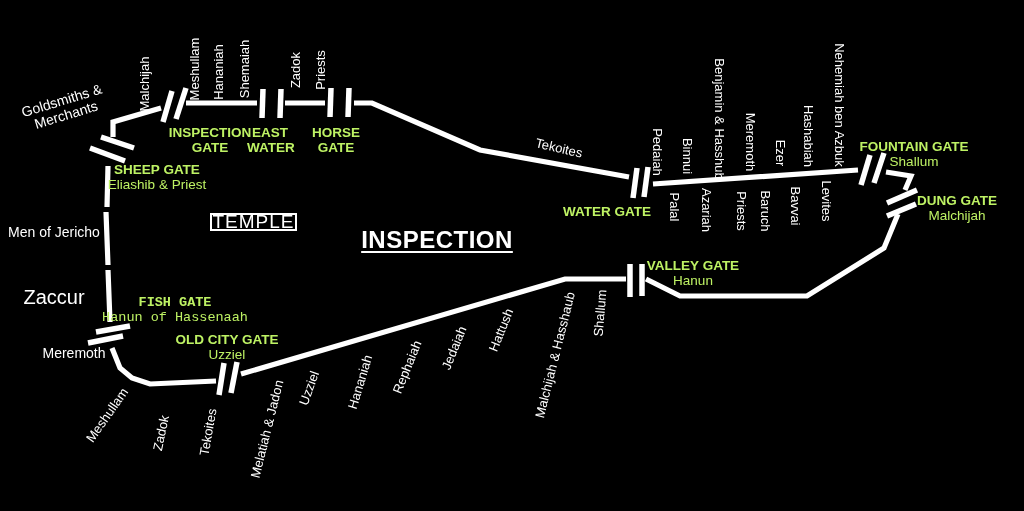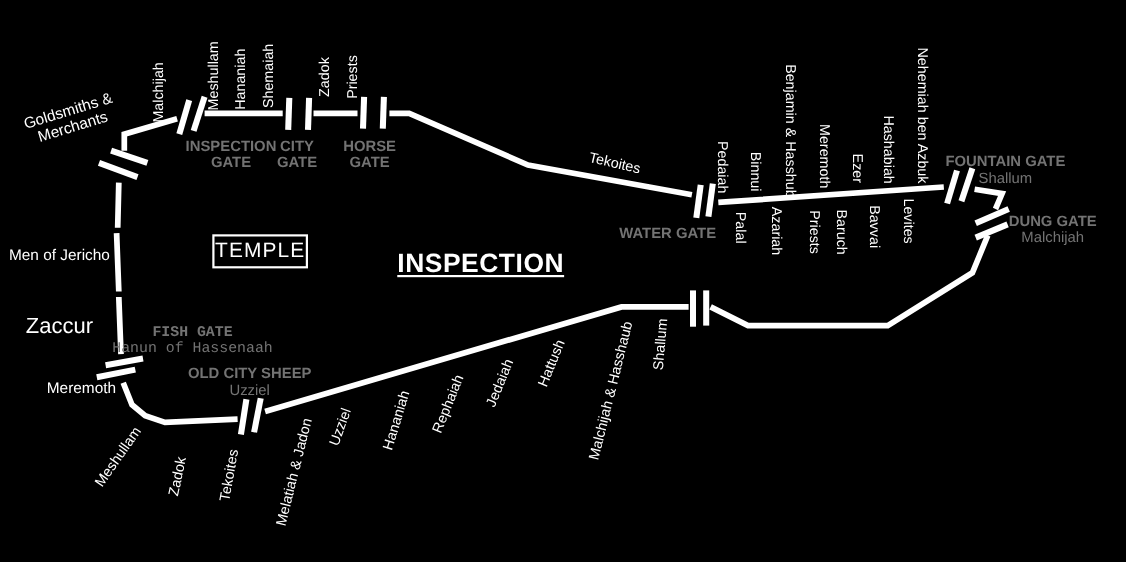--- a/index.html
+++ b/index.html
@@ -6,31 +6,31 @@
   #stage{
     position:relative;width:1024px;height:511px;background:#000;overflow:hidden;
     font-family:"Liberation Sans",sans-serif;color:#fff;
   }
   #wall-svg{position:absolute;left:0;top:0;width:1024px;height:511px;}
   .lbl{
     position:absolute;color:#fff;font-size:13px;line-height:15px;white-space:nowrap;
     transform:translate(-50%,-50%);
   }
   .gate{
-    position:absolute;text-align:center;transform:translateX(-50%);color:#737373;
+    position:absolute;text-align:center;transform:translateX(-50%);color:#bef264;
   }
   .gate .gname{font-weight:bold;font-size:13.5px;line-height:15px;}
   .gate .gsub{font-size:13.5px;line-height:15px;}
   .nowrap{white-space:nowrap;}
   .title-line{
     position:absolute;transform:translateX(-50%);font-size:24px;font-weight:bold;
     letter-spacing:.5px;text-decoration:underline;text-underline-offset:3px;white-space:nowrap;
   }
   #temple-box{
-    position:absolute;left:193px;top:213px;width:87px;height:31px;border:2px solid #fff;
+    position:absolute;left:210px;top:213px;width:87px;height:18px;border:2px solid #fff;
     box-sizing:border-box;display:flex;align-items:center;justify-content:center;
     font-size:19px;letter-spacing:1px;
   }
   .ctr{text-align:center;}
 </style>
 </head>
 <body>
 
 <div id="stage">
 
@@ -90,42 +90,50 @@
         <line x1="88" y1="343" x2="123" y2="336"></line>
     </g>
   </svg>
 
   <div class="title-line" style="left:437px;top:226px;">INSPECTION</div>
 
   <div id="temple-box">
     <span>TEMPLE</span>
   </div>
 
+  <div class="gate" style="left:157px;top:162px;">
+    <div class="gname nowrap">SHEEP GATE</div>
+    <div class="gsub nowrap">Eliashib &amp; Priest</div>
+  </div>
   <div class="gate" style="left:210px;top:125px;width:92px;">
     <div class="gname">INSPECTION GATE</div>
   </div>
   <div class="gate" style="left:270px;top:125px;width:46px;">
-    <div class="gname">CITY GATE</div>
+    <div class="gname">EAST WATER</div>
   </div>
   <div class="gate" style="left:336px;top:125px;width:56px;">
     <div class="gname">HORSE GATE</div>
   </div>
   <div class="gate" style="left:607px;top:204px;">
     <div class="gname nowrap">WATER GATE</div>
   </div>
   <div class="gate" style="left:914px;top:128px;margin-top:11px;">
     <div class="gname nowrap">FOUNTAIN GATE</div>
     <div class="gsub nowrap">Shallum</div>
   </div>
   <div class="gate" style="left:957px;top:193px;">
     <div class="gname nowrap">DUNG GATE</div>
     <div class="gsub nowrap">Malchijah</div>
   </div>
+  <div class="gate" style="left:693px;top:258px;">
+    <div class="gname nowrap">VALLEY GATE</div>
+    <div class="gsub nowrap">Hanun</div>
+  </div>
   <div class="gate" style="left:227px;top:332px;">
-    <div class="gname nowrap">OLD CITY SHEEP</div>
+    <div class="gname nowrap">OLD CITY GATE</div>
     <div class="gsub nowrap">Uzziel</div>
   </div>
   <div class="gate" style="left:175px;top:295px;font-family:Liberation Mono, monospace;">
     <div class="gname nowrap">FISH GATE</div>
     <div class="gsub nowrap">Hanun of Hassenaah</div>
   </div>
 
   <div class="lbl ctr" style="left:64px;top:108px;transform:translate(-50%,-50%) rotate(-17deg);font-size:14px;">
     <div>Goldsmiths &amp;</div>
     <div>Merchants</div>

